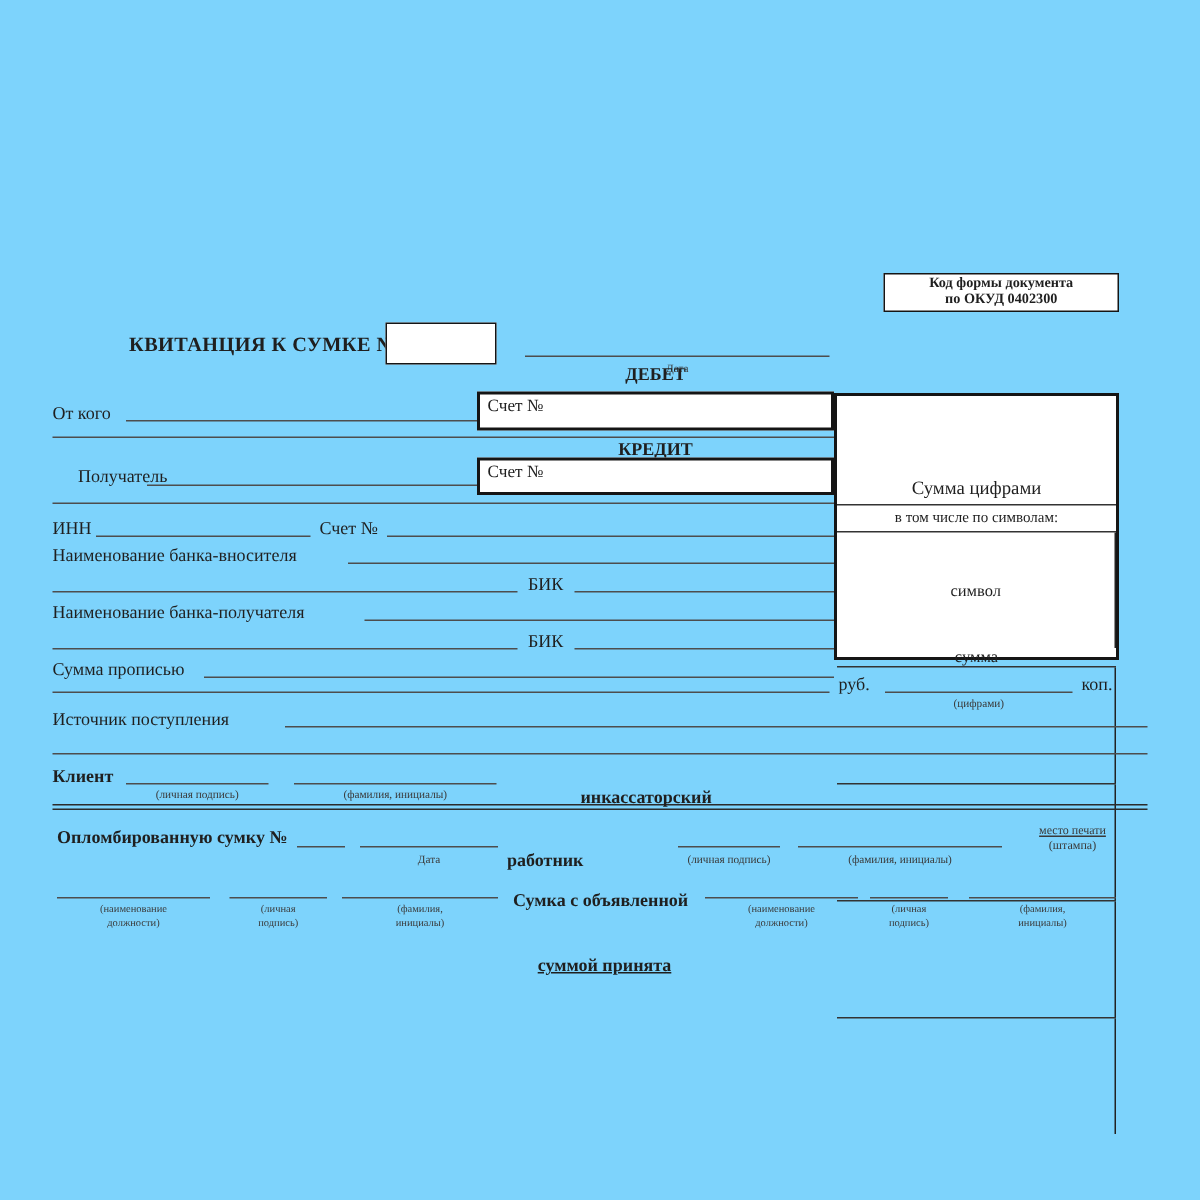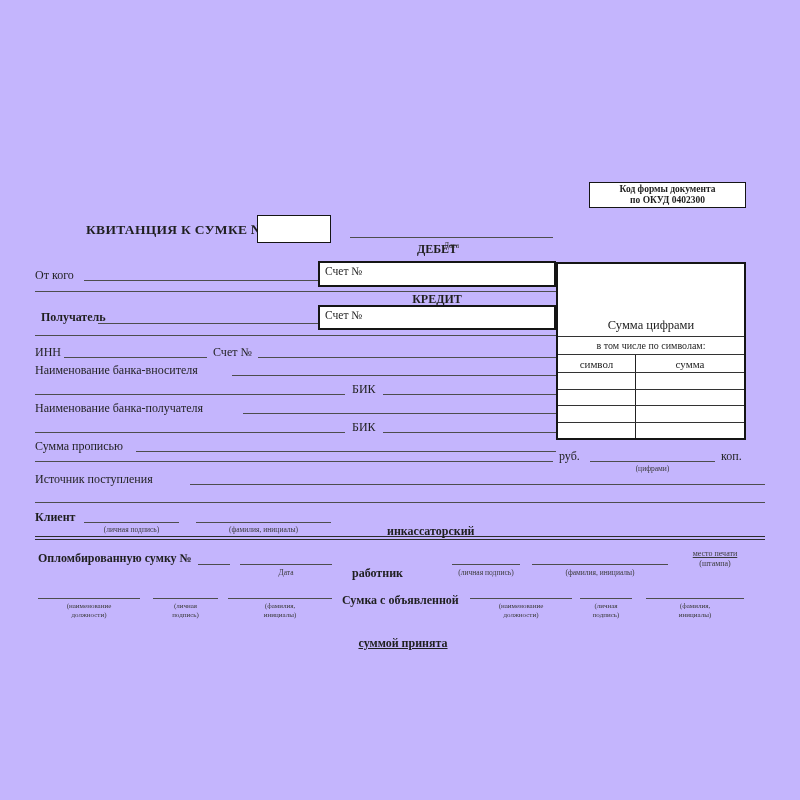--- a/index.html
+++ b/index.html
@@ -1,31 +1,31 @@
 <!DOCTYPE html>
 <html><head>
 <meta charset="utf-8">
 <style>
   html,body{margin:0;padding:0;background:#fff;}
-  .page{position:relative;width:800px;height:800px;background:#c4b5fd;overflow:hidden;
+  .page{position:relative;width:800px;height:800px;background:#7dd3fc;overflow:hidden;
         font-family:"Liberation Serif","DejaVu Serif",serif;color:#1f1f1f;}
   .lbl{position:absolute;font-size:12px;white-space:nowrap;}
   .b{font-weight:bold;}
   .sm{position:absolute;font-size:7.5px;color:#3a3a3a;white-space:nowrap;text-align:center;line-height:9px;}
   .hl{position:absolute;border-bottom:1.2px solid #4d4d4d;height:0;}
   .box{position:absolute;border:1.7px solid #151515;box-sizing:border-box;background:#fff;}
   .acct{position:absolute;border:2px solid #151515;box-sizing:border-box;background:#fff;
         font-size:11.5px;padding:2px 0 0 5px;}
   .ctr{text-align:center;}
   .tbl{position:absolute;border:2px solid #151515;box-sizing:border-box;display:flex;flex-direction:column;background:#fff;}
   .tbl .cell-top{flex:0 0 69px;display:flex;align-items:flex-end;justify-content:center;
         font-size:12.5px;padding-bottom:3px;border-bottom:1.2px solid #333;}
   .tbl .cell-sub{flex:0 0 17px;display:flex;align-items:center;justify-content:center;
         font-size:10px;border-bottom:1.2px solid #333;}
-  .tbl .hdr,.tbl .drow{display:flex;border-bottom:1px solid #333;}
+  .tbl .hdr,.tbl .drow{display:flex;border-bottom:1px solid #333;flex-direction:column;}
   .tbl .hdr{flex:0 0 17px;font-size:11px;}
   .tbl .drow{flex:1 1 auto;}
   .tbl .c1{flex:0 0 77px;border-right:1.2px solid #222;display:flex;align-items:center;justify-content:center;}
   .tbl .c2{flex:1 1 auto;display:flex;align-items:center;justify-content:center;}
   .tbl .last{border-bottom:none;}
   .sep2{position:absolute;height:2px;border-top:1.6px solid #2b2b2b;border-bottom:1.6px solid #2b2b2b;}
 </style>
 </head>
 <body>
 
@@ -48,21 +48,21 @@
     <span>Счет №</span>
   </div>
   <div class="lbl" style="left:35px;top:268px;">От кого</div>
   <div class="hl" style="left:84px;top:280px;width:234px;"></div>
 
   <div class="hl" style="left:35px;top:291px;width:521px;"></div>
   <div class="lbl b ctr" style="left:318px;top:292px;width:238px;">КРЕДИТ</div>
   <div class="acct" style="left:318px;top:305px;width:238px;height:25px;">
     <span>Счет №</span>
   </div>
-  <div class="lbl" style="left:41px;top:310px;font-weight:bold;">Получатель</div>
+  <div class="lbl" style="left:52px;top:310px;">Получатель</div>
   <div class="hl" style="left:98px;top:323px;width:220px;"></div>
   <div class="hl" style="left:35px;top:335px;width:521px;"></div>
 
   <div class="tbl" style="left:556px;top:262px;width:190px;height:178px;">
     <div class="cell-top">Сумма цифрами</div>
     <div class="cell-sub">в том числе по символам:</div>
     <div class="hdr">
       <div class="c1">символ</div>
       <div class="c2">сумма</div>
     </div>
@@ -120,21 +120,21 @@
   <div class="sm" style="left:70px;top:525px;width:123px;">(личная подпись)</div>
   <div class="sm" style="left:196px;top:525px;width:135px;">(фамилия, инициалы)</div>
 
   <div class="sep2" style="left:35px;top:536px;width:730px;"></div>
 
   <div class="lbl b" style="left:38px;top:551px;">Опломбированную сумку №</div>
   <div class="hl" style="left:198px;top:564px;width:32px;"></div>
   <div class="hl" style="left:240px;top:564px;width:92px;"></div>
   <div class="sm" style="left:240px;top:568px;width:92px;">Дата</div>
   <div class="lbl b" style="left:342px;top:524px;margin-left:45px;">инкассаторский</div>
-  <div class="lbl b" style="left:352px;top:566px;">работник</div>
+  <div class="lbl b" style="left:338px;top:566px;">работник</div>
   <div class="hl" style="left:452px;top:564px;width:68px;"></div>
   <div class="sm" style="left:432px;top:568px;width:108px;">(личная подпись)</div>
   <div class="hl" style="left:532px;top:564px;width:136px;"></div>
   <div class="sm" style="left:532px;top:568px;width:136px;">(фамилия, инициалы)</div>
   <div class="sm" style="left:680px;top:549px;width:70px;font-size:8px;text-decoration:underline;">место печати</div>
   <div class="sm" style="left:680px;top:559px;width:70px;font-size:8px;">(штампа)</div>
 
   <div class="hl" style="left:38px;top:598px;width:102px;"></div>
   <div class="sm" style="left:38px;top:602px;width:102px;font-size:7px;">(наименование</div>
   <div class="sm" style="left:38px;top:611px;width:102px;font-size:7px;">должности)</div>

